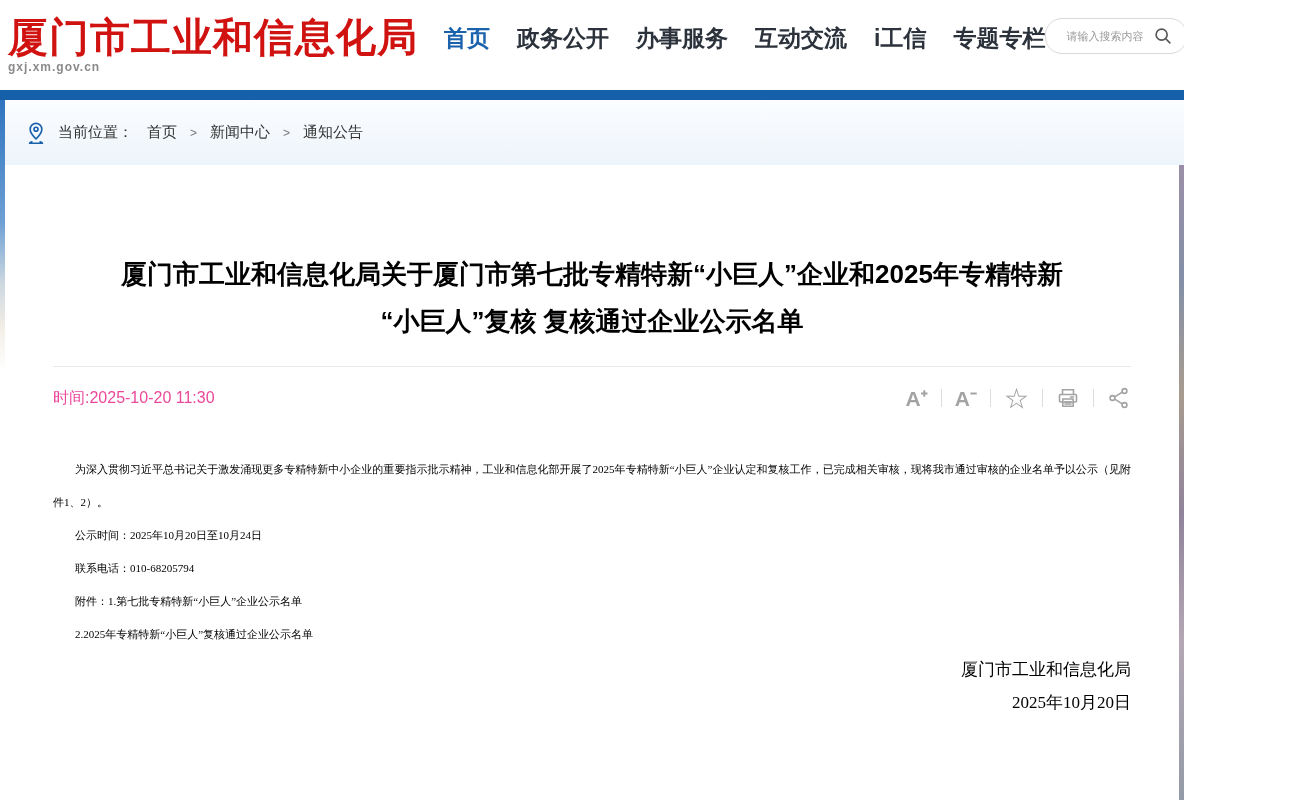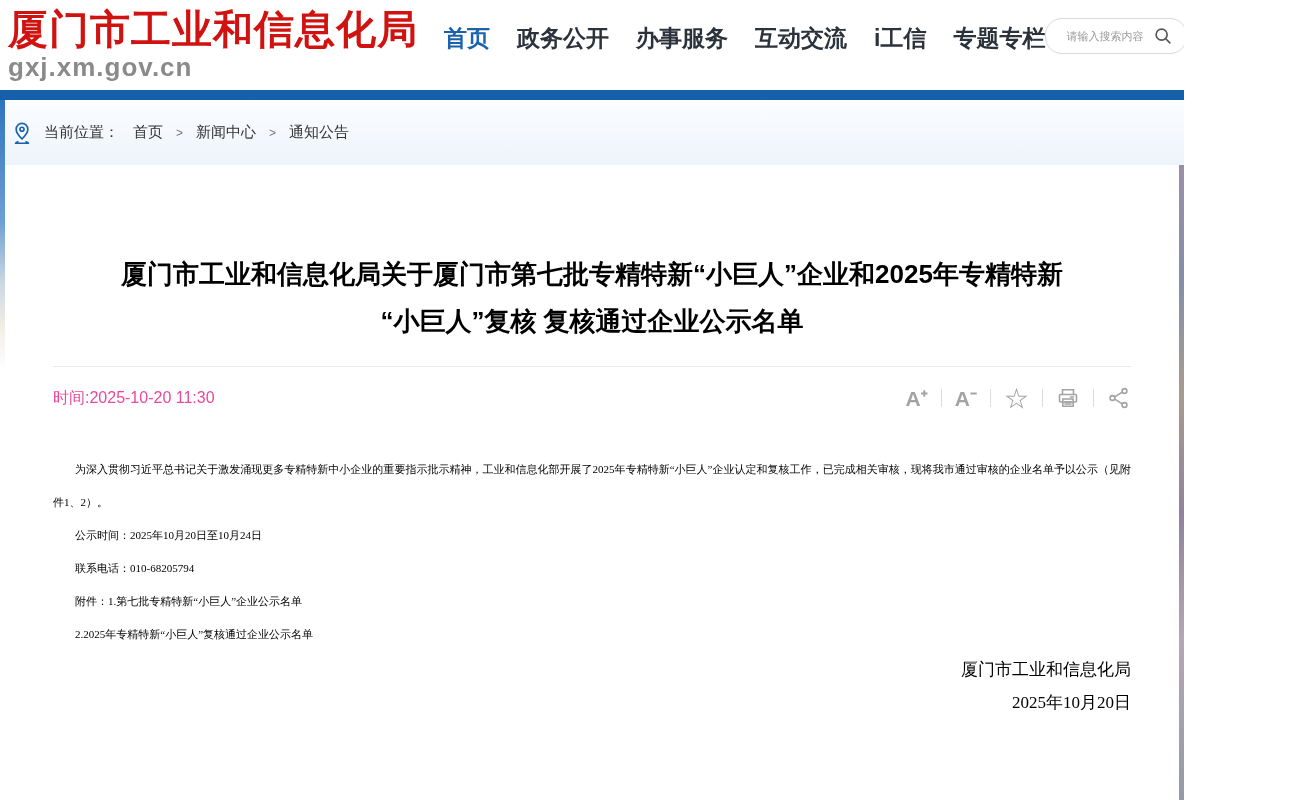--- a/index.html
+++ b/index.html
@@ -4,34 +4,34 @@
 <style>
   html,body{margin:0;padding:0;background:#ffffff;}
   .page{position:relative;width:1184px;height:800px;overflow:hidden;background:#ffffff;
         font-family:"Liberation Sans",sans-serif;}
 
   
   .header{display:flex;align-items:center;height:90px;padding-left:8px;box-sizing:border-box;background:#fff;}
   .logo{flex:0 0 auto;cursor:pointer;}
   .logo-title{font-family:"Liberation Serif",serif;font-weight:900;font-size:40px;line-height:44px;
               color:#d01310;letter-spacing:1px;white-space:nowrap;}
-  .logo-domain{font-weight:bold;font-size:26px;color:#8a8a8a;letter-spacing:1px;margin-top:0px;}
+  .logo-domain{font-weight:bold;font-size:12px;color:#8a8a8a;letter-spacing:1px;margin-top:0px;}
   .nav{display:flex;align-items:center;gap:27px;margin-left:26px;margin-top:-14px;}
   .nav-item{font-size:23px;font-weight:bold;color:#2b323b;text-decoration:none;white-space:nowrap;cursor:pointer;}
   .nav-item.active{color:#1b62ac;}
   .search{margin-left:auto;margin-right:12px;margin-top:-18px;position:relative;width:180px;height:34px;
           border:1px solid #d9d9d9;border-radius:17px;background:#fff;display:flex;align-items:center;}
   .search input{border:none;outline:none;background:transparent;width:118px;margin-left:18px;
                 font-size:11px;color:#333;font-family:"Liberation Sans",sans-serif;}
   .search input::placeholder{color:#9a9a9a;}
   .search .mag{position:absolute;right:12px;top:6px;width:22px;height:22px;cursor:pointer;}
 
   
   .blue-bar{height:10px;background:#1560a8;}
-  .crumb-bar{height:65px;display:flex;align-items:center;padding-left:12px;box-sizing:border-box;
+  .crumb-bar{height:65px;display:flex;align-items:center;padding-left:26px;box-sizing:border-box;
              background:linear-gradient(180deg,#fbfdff 0%,#eef4fb 100%);}
   .crumb-bar .pin{width:20px;height:24px;margin-right:12px;}
   .crumb-prefix{font-size:15px;color:#333;margin-right:14px;}
   .crumb-link{font-size:15px;color:#333;text-decoration:none;cursor:pointer;}
   .crumb-sep{font-size:12px;color:#777;margin:0 13px;}
 
   
   .article{width:1078px;margin:4px auto;}
   .title{margin-top:86px;text-align:center;font-size:26px;font-weight:bold;color:#000;line-height:47px;}
   .rule{margin-top:21px;border:none;border-top:1px solid #e8e8e8;height:0;}

